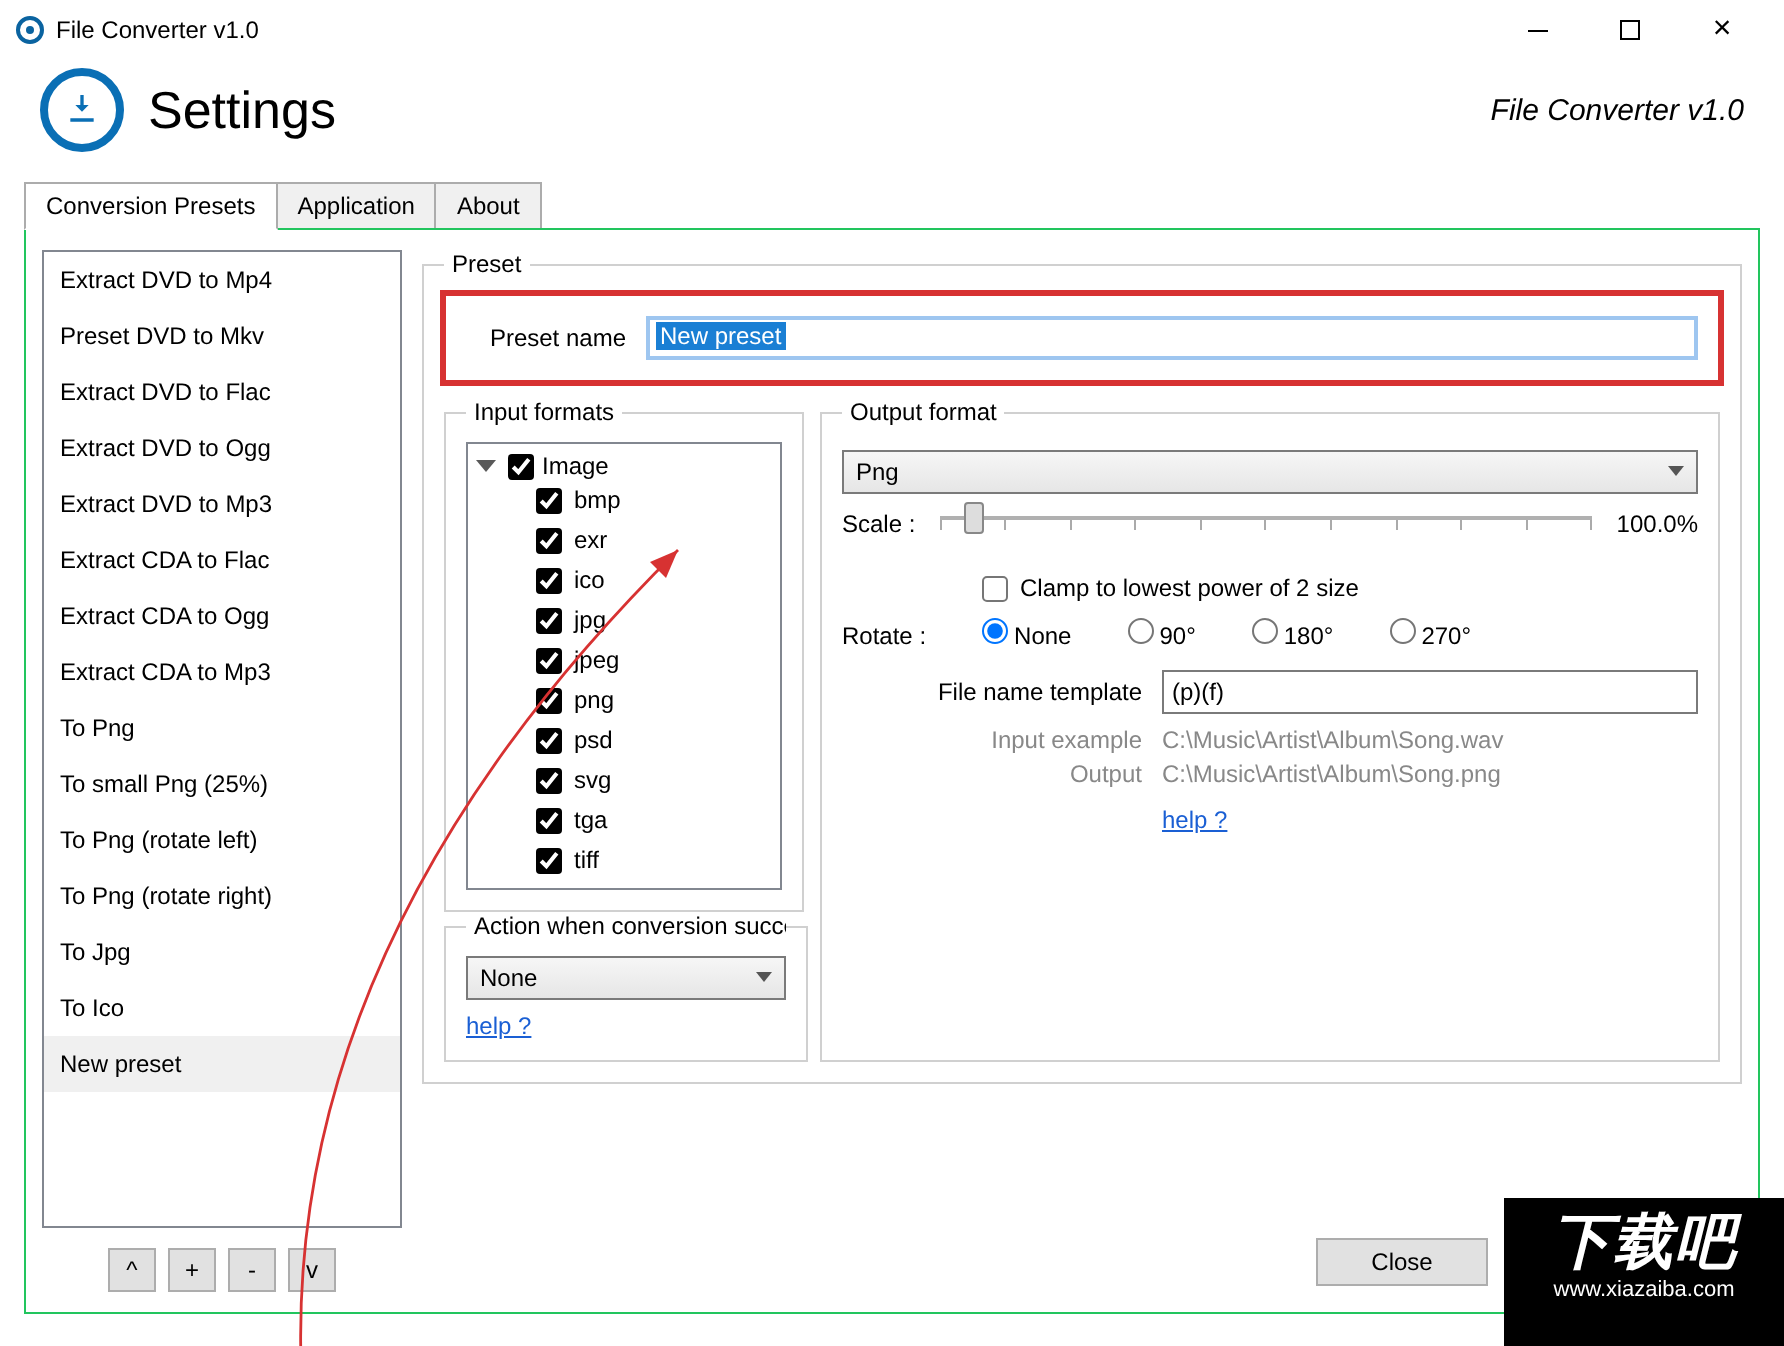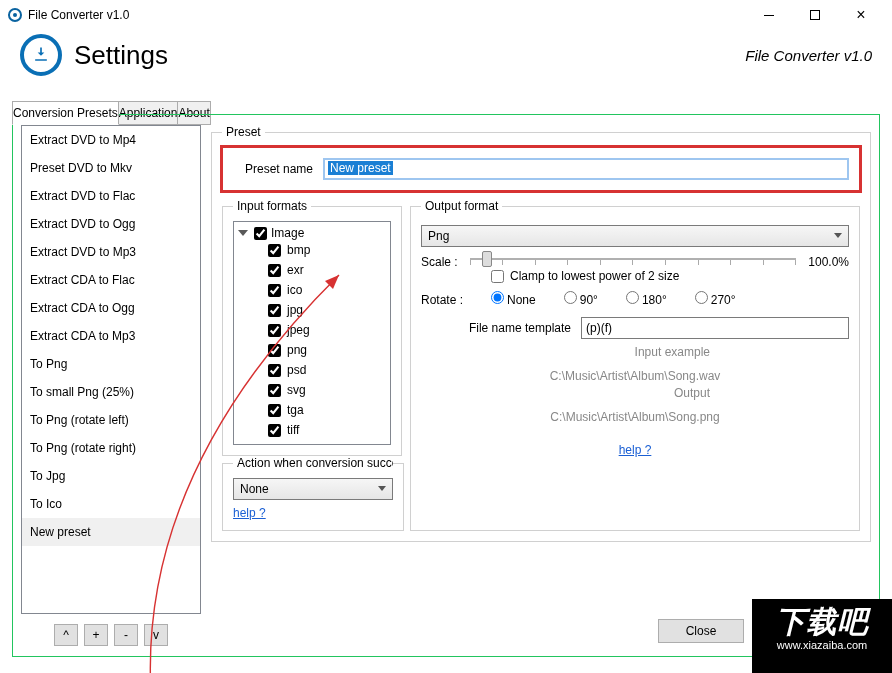--- a/index.html
+++ b/index.html
@@ -18,21 +18,21 @@
   
   .header { display:flex; align-items:center; padding:4px 20px 14px 20px; }
   .logo { width:42px; height:42px; border-radius:50%; border:4px solid #0a6fb5; display:flex; align-items:center; justify-content:center; margin-right:12px; }
   .logo svg path { fill:#0a6fb5; }
   .header h1 { font-size:26px; font-weight:400; margin:0; }
   .brand-right { margin-left:auto; font-style:italic; font-size:15px; }
 
   
   .tabs-wrap { padding:0 12px; }
   .tabs { display:flex; position:relative; }
-  .tab { border:1px solid #acacac; background:#fff; padding:4px 0; font-size:12px; position:relative; top:11px; }
+  .tab { border:1px solid #acacac; background:#fff; padding:4px 10px; font-size:12px; position:relative; top:1px; }
   .tab + .tab { margin-left:-1px; }
   .tab.active { border-bottom:1px solid #fff; z-index:2; }
   .tab:not(.active){ background:#f0f0f0; }
   .tab-body { border:1px solid #22c55e; padding:10px 8px; height:543px; position:relative; }
 
   
   .layout { display:flex; height:100%; gap:10px; }
   .preset-col { width:180px; display:flex; flex-direction:column; }
   .preset-list-wrap { flex:1; border:1px solid #828790; position:relative; overflow:hidden; }
   .preset-list { overflow-y:auto; height:100%; }
@@ -61,32 +61,32 @@
   .tree-child { display:flex; align-items:center; gap:6px; margin-left:30px; padding:3px 0;}
   input[type=checkbox]{ width:13px; height:13px; margin:0; accent-color:#000; }
 
   .action-group { margin-top:6px; }
   .select { height:22px; border:1px solid #7a7a7a; background:linear-gradient(#f6f6f6,#e6e6e6); padding:0 22px 0 6px; display:flex; align-items:center; position:relative; width:100%; font-size:12px;}
   .select .chev { position:absolute; right:6px; top:7px; width:0; height:0; border-left:4px solid transparent; border-right:4px solid transparent; border-top:5px solid #555; }
   .help-link { color:#1a5fd4; text-decoration:underline; font-size:12px; margin-top:6px; display:inline-block;}
 
   .output-col { flex:1; }
   .outsel { margin:4px 0 8px 0; }
-  .scale-row { display:flex; align-items:center; gap:8px; margin:4px 0 0 0;}
+  .scale-row { display:flex; align-items:center; gap:8px; margin:4px 0 18px 0;}
   .slider-track { flex:1; height:2px; background:#b0b0b0; position:relative; margin:0 4px;}
   .slider-thumb { position:absolute; top:-7px; left:12px; width:10px; height:16px; background:#ddd; border:1px solid #888; border-radius:2px;}
   .slider-ticks { display:flex; justify-content:space-between; margin:0 4px 2px 4px;}
   .slider-ticks span{ width:1px; height:5px; background:#aaa; display:inline-block;}
   .clamp-row { display:flex; align-items:center; gap:6px; margin-left:70px; margin-bottom:8px;}
   .radio-row { display:flex; align-items:flex-end; gap:28px; margin:6px 0 10px 0;}
   input[type=radio]{ margin:0 3px 0 0; }
   .template-row { display:flex; align-items:center; gap:10px; margin:6px 0;}
   .template-row .lbl { width:150px; text-align:right; }
   .text-input { flex:1; height:22px; border:1px solid #7a7a7a; padding:2px 4px; font-size:12px;}
-  .gray-row { display:flex; align-items:center; gap:10px; margin:3px 0; color:#888;flex-direction:column;}
+  .gray-row { display:flex; align-items:center; gap:10px; margin:3px 0; color:#888;}
   .gray-row .lbl { width:150px; text-align:right;}
   .close-btn { width:86px; height:24px; border:1px solid #adadad; background:#e1e1e1; display:flex; align-items:center; justify-content:center; font-size:12px;}
 
   
   .anno-arrow { position:absolute; left:126px; top:158px; width:240px; height:430px; pointer-events:none; z-index:5; }
   .anno-arrow path { stroke:#d73232; stroke-width:1.4; fill:none; }
   .anno-arrow .head { fill:#d73232; }
 
   
   .watermark { position:absolute; right:0; bottom:0; width:140px; height:74px; background:#000; color:#fff; overflow:hidden; z-index:10;}

